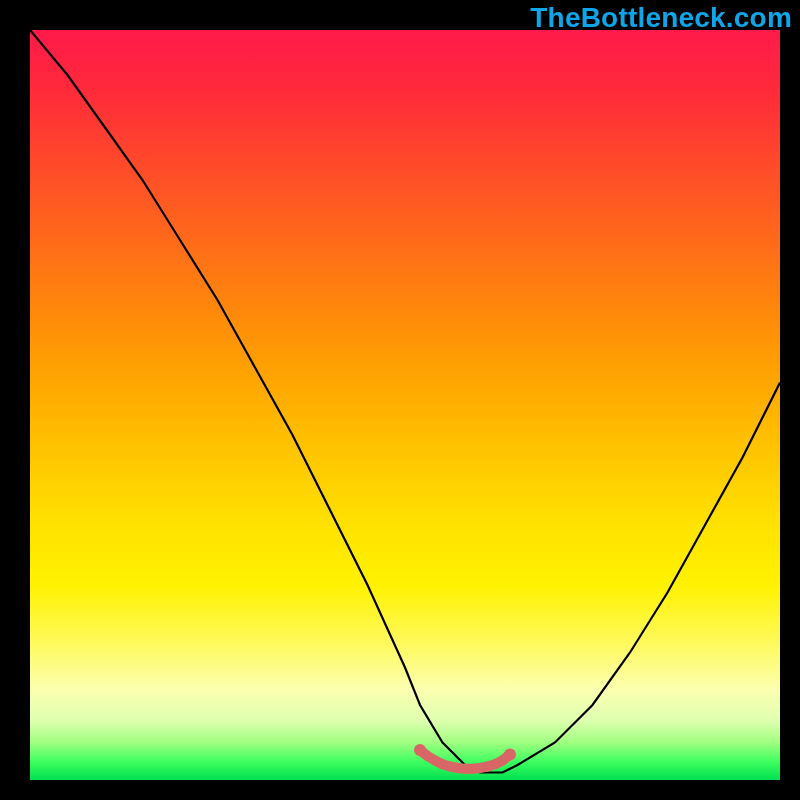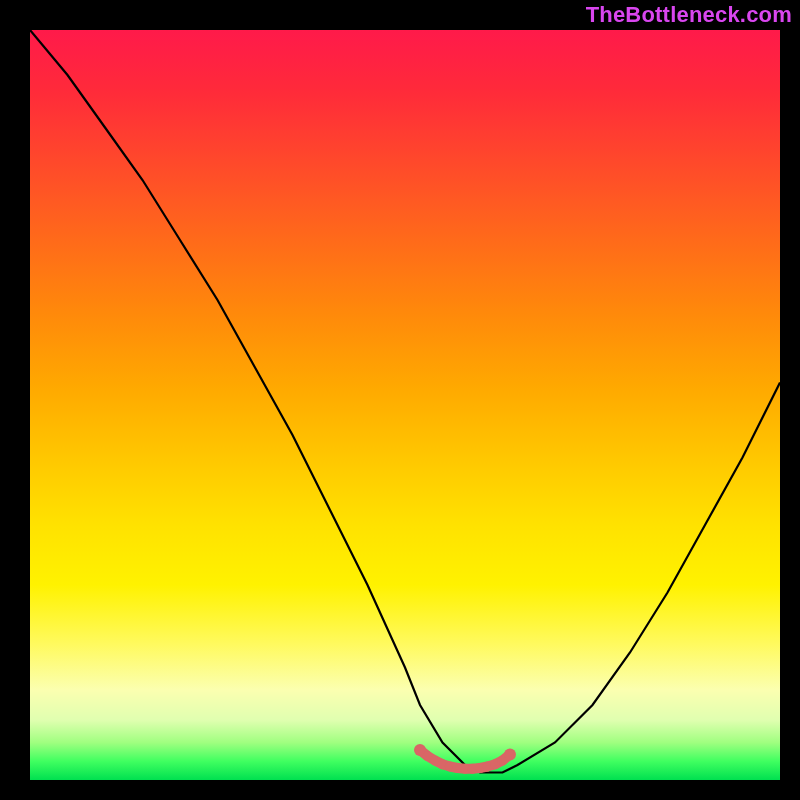--- a/index.html
+++ b/index.html
@@ -38,23 +38,23 @@
       #a0ff80 95%,
       #40ff60 97.5%,
       #00e050 100%
     );
   }
   .watermark {
     position: absolute;
     top: 2px;
     right: 8px;
     font-family: Arial, Helvetica, sans-serif;
-    font-size: 22px;
+    font-size: 28px;
     font-weight: 600;
-    color: #d946ef;
+    color: #0ea5e9;
     letter-spacing: 0.2px;
   }
   svg.curve {
     position: absolute;
     left: 0;
     top: 0;
     width: 750px;
     height: 750px;
   }
 </style>

